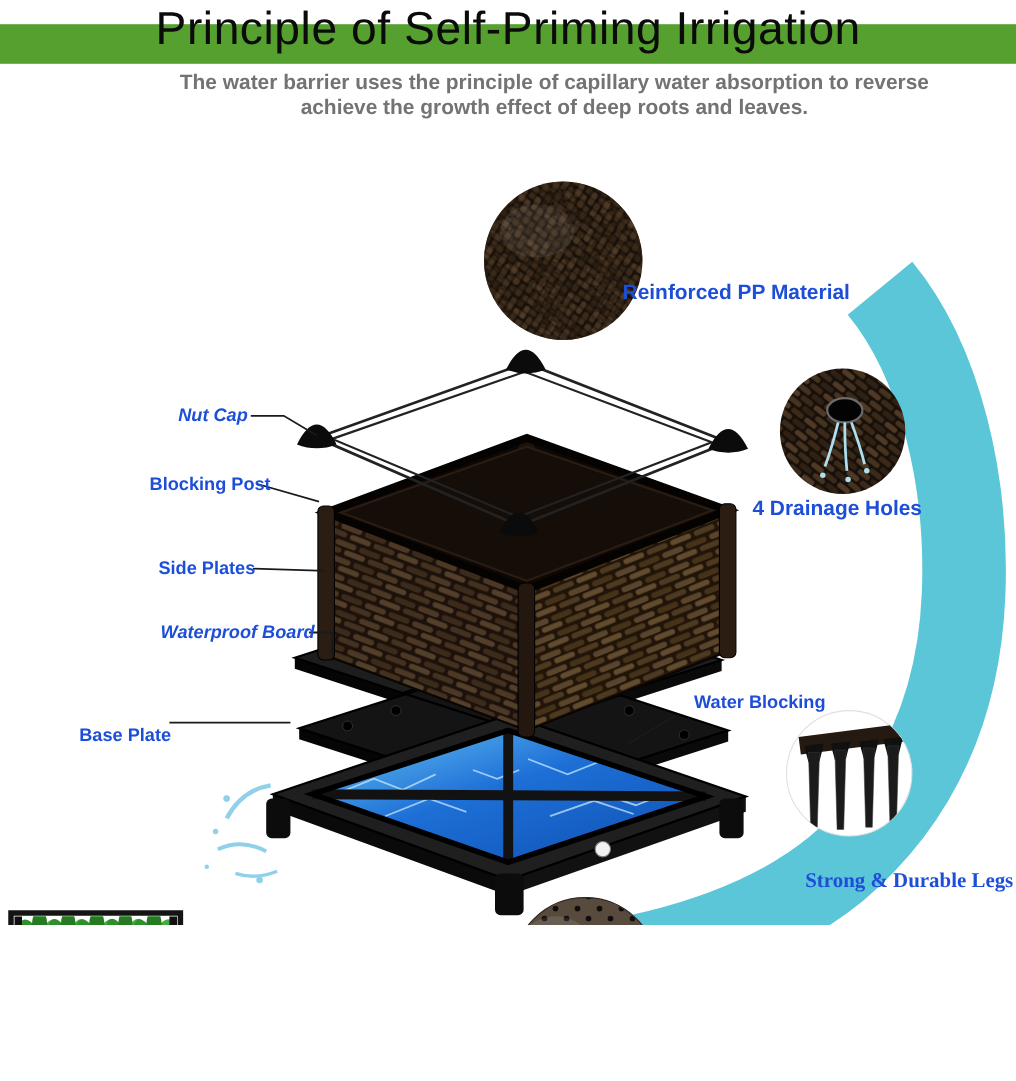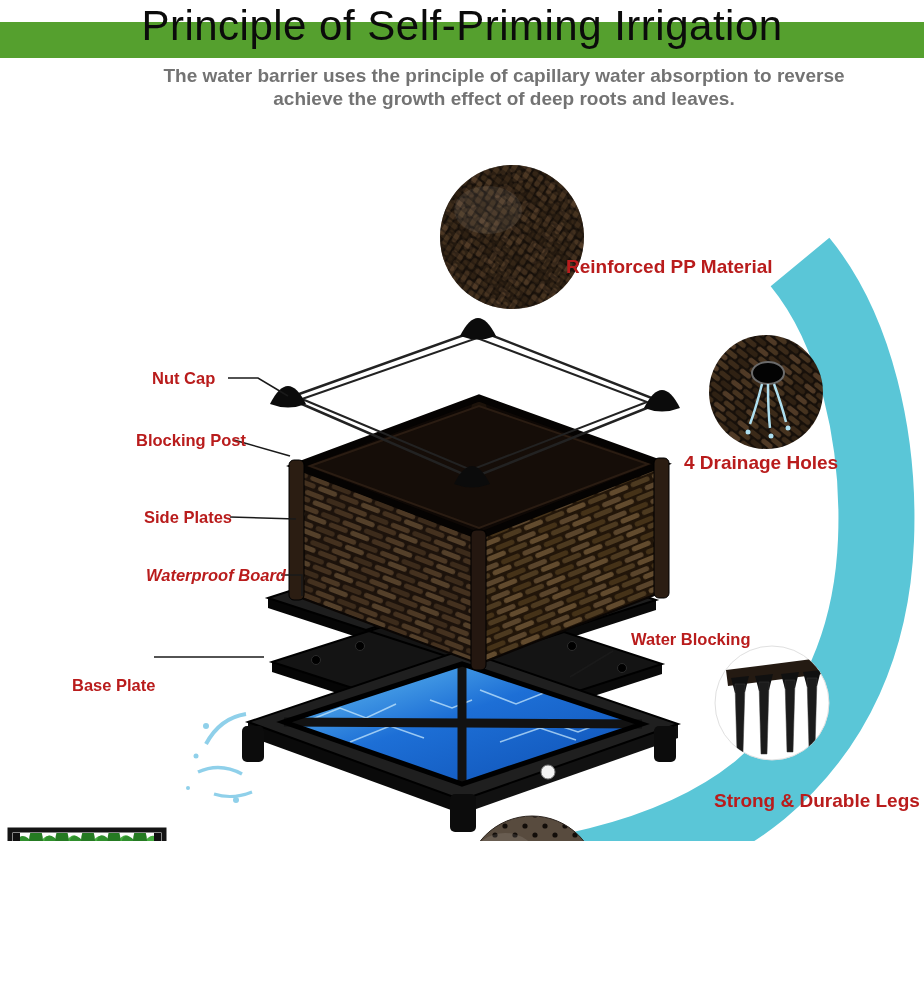--- a/index.html
+++ b/index.html
@@ -3,32 +3,32 @@
 <meta charset="utf-8">
 <style>
   html,body{margin:0;padding:0;background:#fff;}
   .stage{position:relative;width:924px;height:841px;background:#ffffff;overflow:hidden;
          font-family:"Liberation Sans", sans-serif;color:#101010;}
   .stage svg.art{position:absolute;left:0;top:0;z-index:1;}
   .title{position:absolute;left:0;top:2px;width:924px;margin:0;text-align:center;z-index:2;
          font-size:42px;font-weight:400;letter-spacing:0.5px;color:#0b0b0b;}
   .para{position:absolute;left:0;top:64px;width:924px;z-index:2;text-align:center;
         font-size:19px;font-weight:bold;line-height:23px;color:#737373;margin-left:42px;}
-  .lbl{position:absolute;z-index:3;font-weight:bold;color:#b91c1c;white-space:nowrap;}
+  .lbl{position:absolute;z-index:3;font-weight:bold;color:#1d4ed8;white-space:nowrap;}
   .lbl-sm{font-size:16.5px;}
   .lbl-lg{font-size:19px;}
-  .lbl-nutcap{left:152px;top:369px;}
+  .lbl-nutcap{left:162px;top:369px;font-style:italic;}
   .lbl-upright{left:136px;top:431px;}
   .lbl-sideplates{left:144px;top:508px;}
   .lbl-waterproof{left:146px;top:566px;font-style:italic;}
-  .lbl-baseplate{left:72px;top:676px;}
+  .lbl-baseplate{left:72px;top:660px;}
   .lbl-waterblocking{left:631px;top:630px;}
   .lbl-reinforced{left:566px;top:256px;}
   .lbl-drainage{left:684px;top:452px;}
-  .lbl-legs{left:714px;top:790px;}
+  .lbl-legs{left:732px;top:790px;font-family:Liberation Serif, serif;}
   .lbl-reservoir{left:596px;top:906px;}
 </style>
 </head>
 <body>
 
 <div class="stage">
 
   <svg class="art" width="924" height="983" viewBox="0 0 924 983">
     <defs>
       <pattern id="weaveL" width="46" height="15" patternUnits="userSpaceOnUse" patternTransform="rotate(21)">

